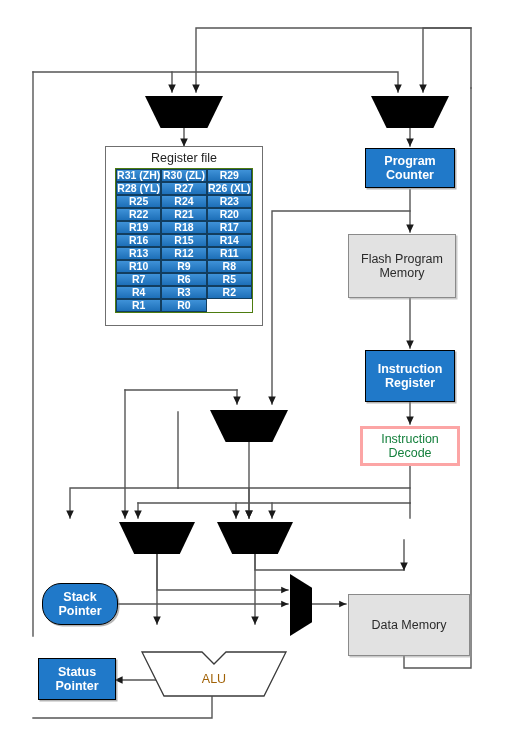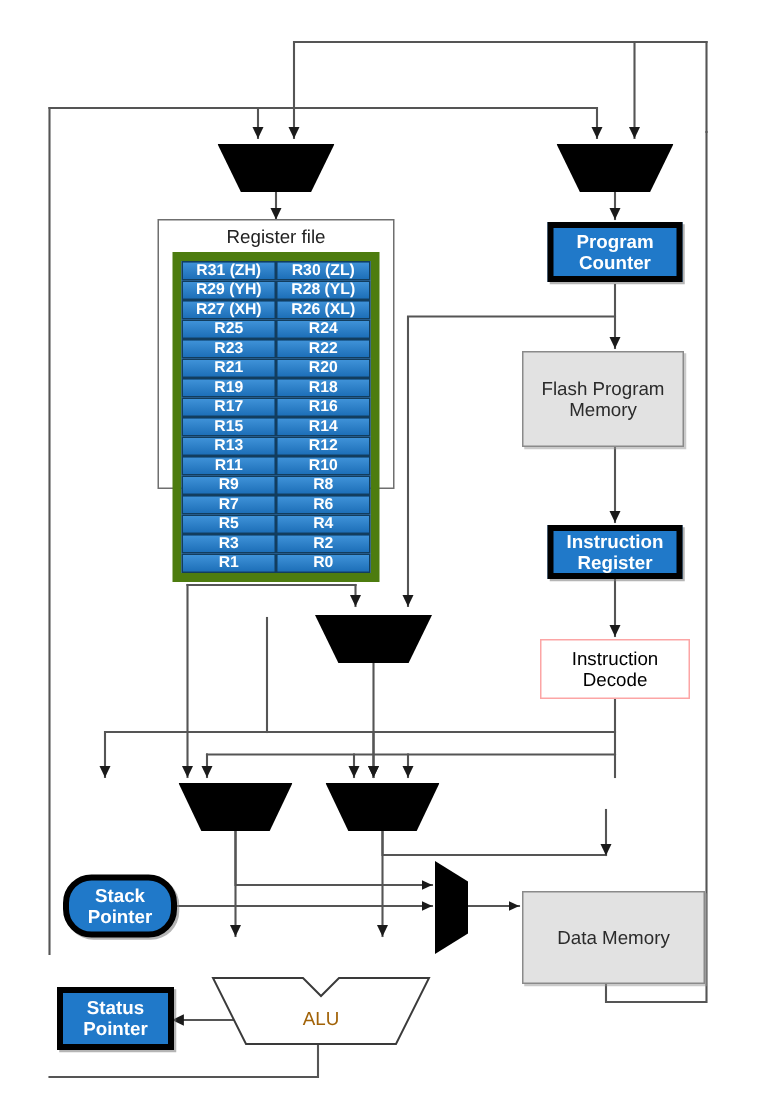--- a/index.html
+++ b/index.html
@@ -1,27 +1,27 @@
 <!DOCTYPE html>
 <html><head>
 <meta charset="utf-8">
 <style>
   html,body{margin:0;padding:0;background:#ffffff;}
   body{font-family:"Liberation Sans",sans-serif;}
   #stage{position:relative;width:508px;height:733px;background:#fff;overflow:hidden;}
   #wires{position:absolute;left:0;top:0;width:508px;height:733px;}
   .node{position:absolute;box-sizing:border-box;display:flex;align-items:center;justify-content:center;text-align:center;line-height:1.12;}
-  .blue{background:#2079c9;border:4px solid #000000;color:#ffffff;font-weight:bold;font-size:12.5px;
+  .blue{background:#2079c9;border:1px solid #000000;color:#ffffff;font-weight:bold;font-size:12.5px;
         box-shadow:1.5px 1.5px 0 rgba(120,120,120,.55);}
   .gray{background:#e2e2e2;border:1px solid #8a8a8a;color:#2b2b2b;font-size:12.5px;
         box-shadow:1.5px 1.5px 0 rgba(150,150,150,.5);}
-  .white{background:#ffffff;border:1px solid #fca5a5;color:#000000;font-size:12.5px;}
+  .white{background:#ffffff;border:3px solid #fca5a5;color:#15803d;font-size:12.5px;}
   .regfile{position:absolute;background:#ffffff;border:1px solid #6f6f6f;box-sizing:border-box;}
   .rf-title{text-align:center;font-size:12.5px;color:#222;padding-top:4px;padding-bottom:3px;}
-  .rf-grid{display:grid;grid-template-columns:1fr 1fr;gap:0;border:6px solid #4d7c0f;margin:0 9px 8px 9px;}
+  .rf-grid{display:grid;grid-template-columns:1fr 1fr 1fr;gap:0;border:1px solid #4d7c0f;margin:0 9px 8px 9px;}
   .rf-cell{background:#2079c9;color:#fff;font-size:10.5px;font-weight:bold;text-align:center;
            border:1px solid #123d5e;box-sizing:border-box;height:13px;line-height:11px;
            background-image:linear-gradient(#3f92d8,#1d6fb8);}
   .alu-label{position:absolute;font-size:12.5px;color:#a16207;}
 </style>
 </head>
 <body>
 
 <div id="stage">
 
@@ -146,21 +146,21 @@
         <div class="rf-cell">R2</div>
         <div class="rf-cell">R1</div>
         <div class="rf-cell">R0</div>
       </div>
   </div>
 
   <div class="node blue" style="left:365px;top:148px;width:90px;height:40px;">Program Counter</div>
 
   <div class="node gray" style="left:348px;top:234px;width:108px;height:64px;">Flash Program Memory</div>
 
-  <div class="node blue" style="left:365px;top:350px;width:90px;height:36px;">Instruction Register</div>
+  <div class="node blue" style="left:365px;top:350px;width:90px;height:52px;">Instruction Register</div>
 
   <div class="node white" style="left:360px;top:426px;width:100px;height:40px;">Instruction Decode</div>
 
   <div class="node gray" style="left:348px;top:594px;width:122px;height:62px;">Data Memory</div>
 
   <div class="node blue" style="left:42px;top:583px;width:76px;height:42px;border-radius:19px;">Stack Pointer</div>
 
   <div class="node blue" style="left:38px;top:658px;width:78px;height:42px;">Status Pointer</div>
 
   <svg style="position:absolute;left:140px;top:650px;width:148px;height:48px;">

